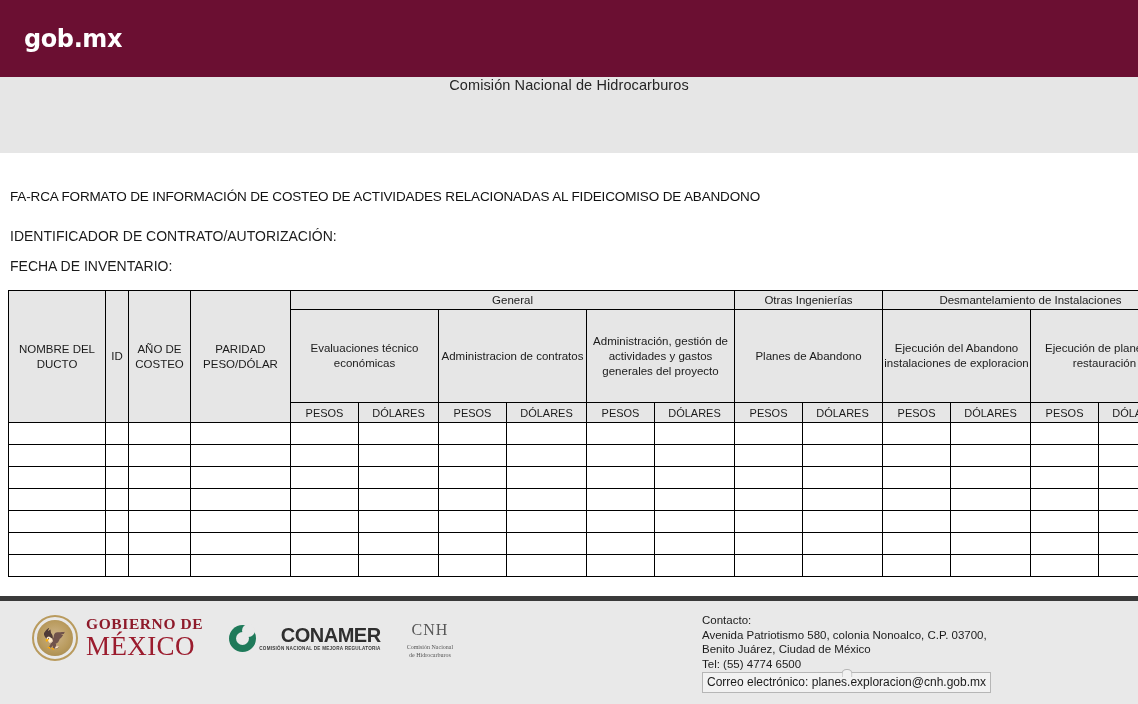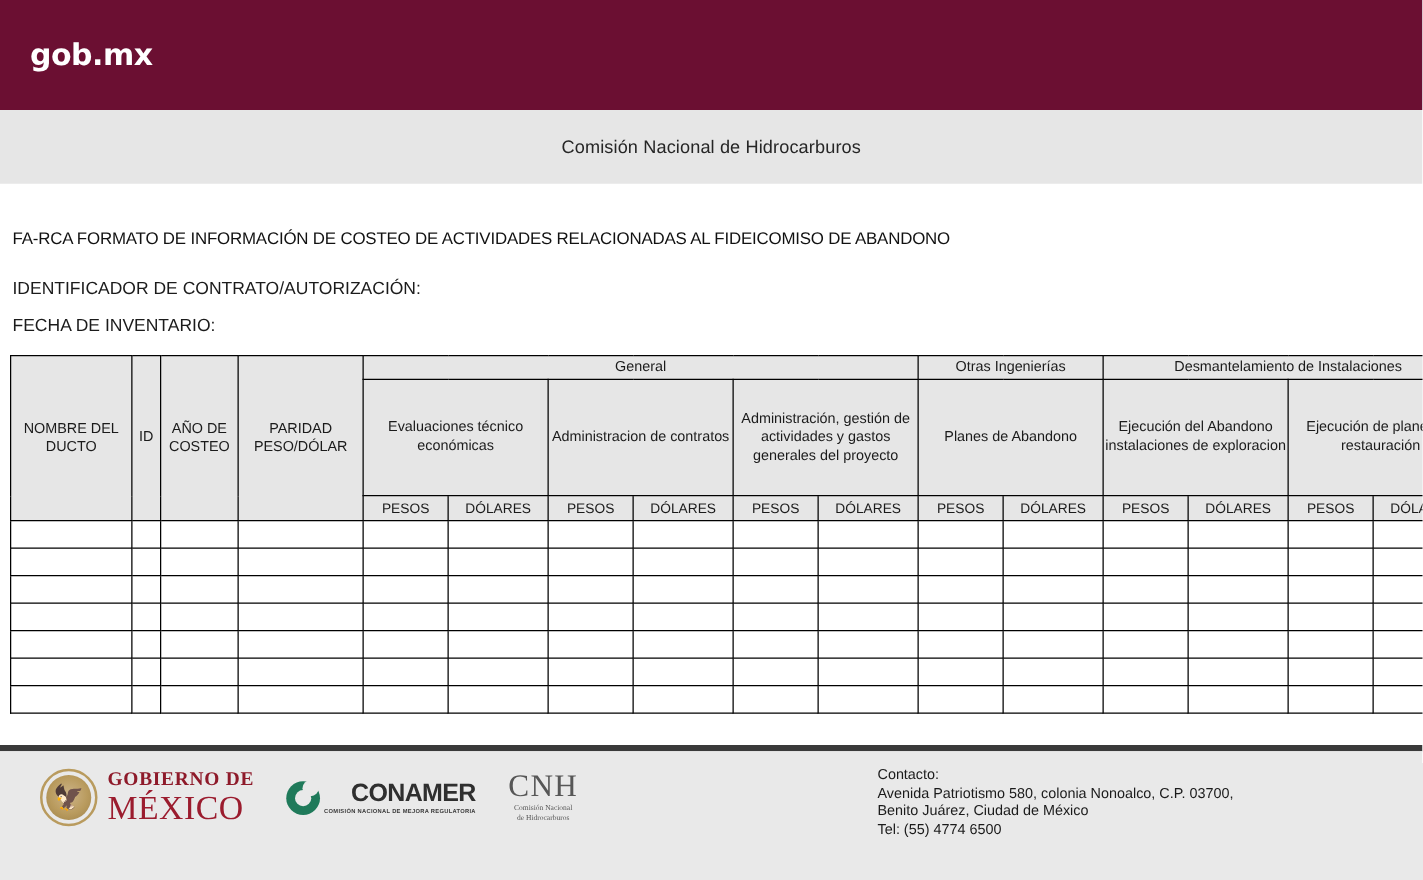--- a/index.html
+++ b/index.html
@@ -8,39 +8,39 @@
     width:1138px;height:704px;
     background:#ffffff;
     font-family:"Liberation Sans","DejaVu Sans",sans-serif;
     color:#1b1b1b;
     overflow:hidden;
     position:relative;
   }
 
   
   .topbar{
-    height:88px;
+    height:77px;
     background:#6b0f32;
     display:flex;align-items:center;
     padding:0 24px;
     box-sizing:border-box;
   }
   .gobmx{
     color:#ffffff;
     font-size:24px;
     font-weight:bold;
     letter-spacing:-0.4px;
     font-family:"DejaVu Sans","Liberation Sans",sans-serif;
   }
 
   
   .institution-band{
-    height:59px;
+    height:76px;
     background:#e6e6e6;
-    display:flex;align-items:center;justify-content:center;
+    display:flex;justify-content:center;
   }
   .institution-name{
     font-size:14.5px;
     color:#262626;
     letter-spacing:.1px;
   }
 
   
   .doc-title{
     margin:36px 0 0 10px;
@@ -159,21 +159,21 @@
     font-size:20px;font-weight:bold;color:#2f2f2f;letter-spacing:-.5px;
     line-height:20px;
   }
   .conamer-words .small{
     font-size:4.6px;color:#3a3a3a;letter-spacing:.25px;
     margin-top:1px;font-weight:bold;
   }
   
   .cnh{text-align:center;}
   .cnh .mark{
-    font-size:25px;color:#575757;letter-spacing:1px;
+    font-size:16px;color:#575757;letter-spacing:1px;
     font-family:"Liberation Serif","DejaVu Serif",serif;
     line-height:26px;
   }
   .cnh .sub1,.cnh .sub2{
     font-size:6px;color:#575757;line-height:8px;
     font-family:"Liberation Serif","DejaVu Serif",serif;
   }
 
   .contact{
     margin-left:auto;
@@ -435,15 +435,19 @@
         <div class="sub2">de Hidrocarburos</div>
       </div>
 
     </div>
 
     <div class="contact">
       <div class="line">Contacto:</div>
       <div class="line">Avenida Patriotismo 580, colonia Nonoalco, C.P. 03700,</div>
       <div class="line">Benito Juárez, Ciudad de México</div>
       <div class="line">Tel: (55) 4774 6500</div>
+      <div class="email-box">
+        <span class="handle"></span>
+        <span>Correo electrónico: planes.exploracion@cnh.gob.mx</span>
+      </div>
     </div>
   </div>
 </div>
 
 </body></html>

